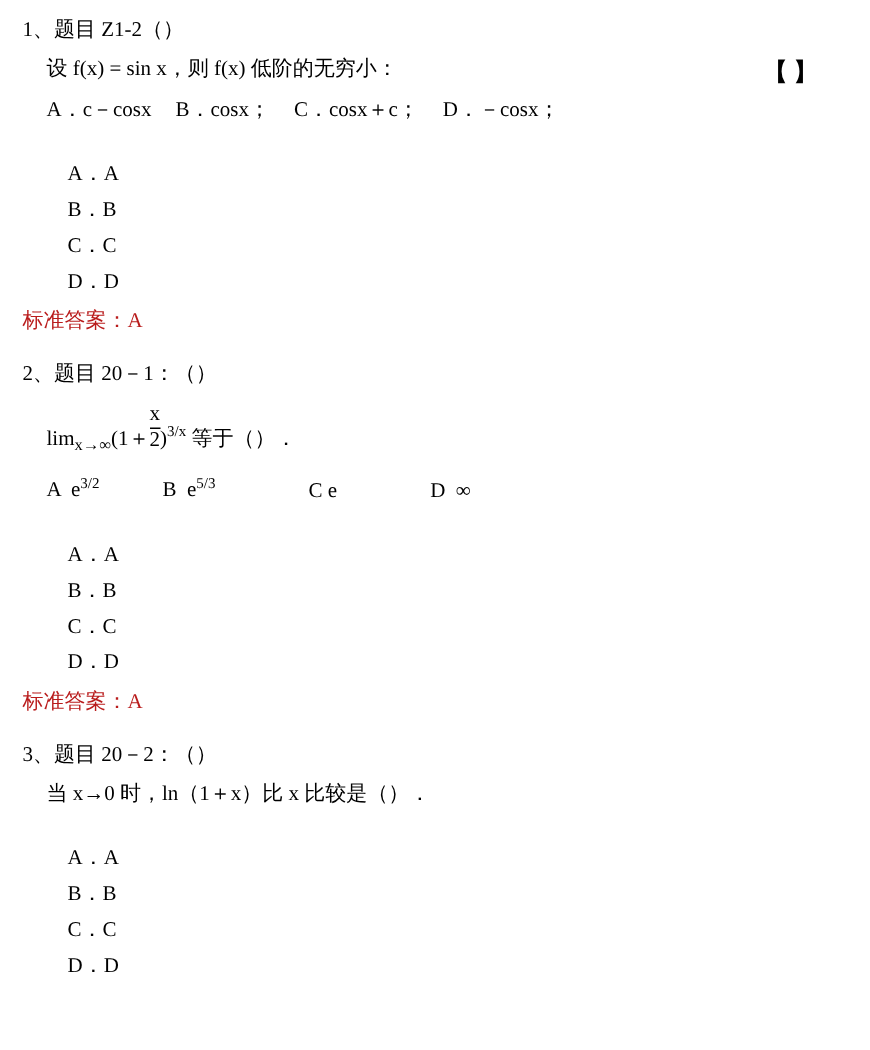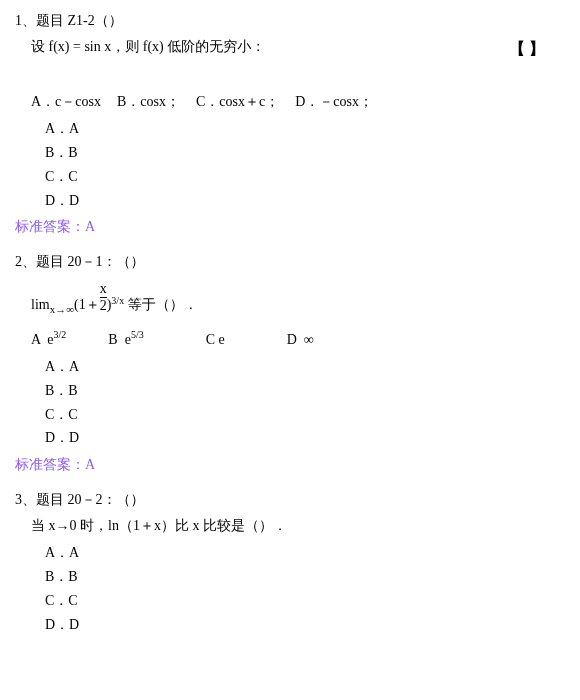--- a/index.html
+++ b/index.html
@@ -33,33 +33,32 @@
     }
     .options-row {
       margin: 4px 0 4px 16px;
       font-size: 14px;
       display: flex;
       gap: 16px;
       flex-wrap: wrap;
     }
     .options-row span {
       display: inline-block;
-      margin-top: 28px;
     }
     .choices {
-      margin: 4px 0 4px 30px;
+      margin: 20px 0 4px 30px;
     }
     .choices div {
       font-size: 14px;
       line-height: 1.7;
     }
     .answer-line {
       font-size: 14px;
       margin: 4px 0 8px 0;
-      color: #8b5cf6;
+      color: #b91c1c;
     }
     .limit-expr {
       display: inline-block;
       font-size: 14px;
       margin: 4px 0;
     }
     .limit-expr .lim-sub {
       font-size: 11px;
       vertical-align: sub;
     }

